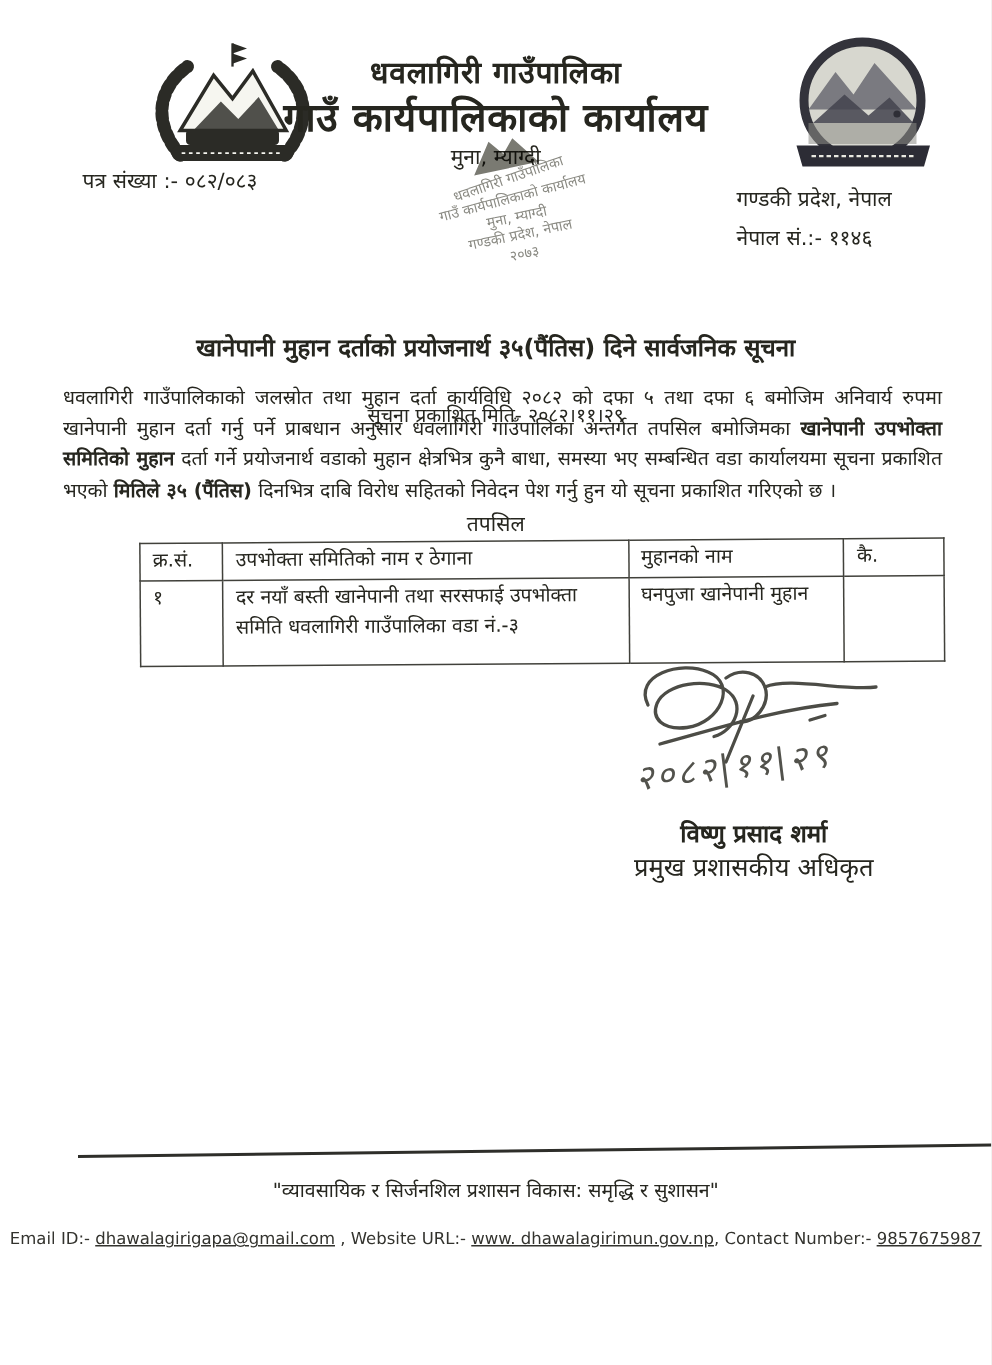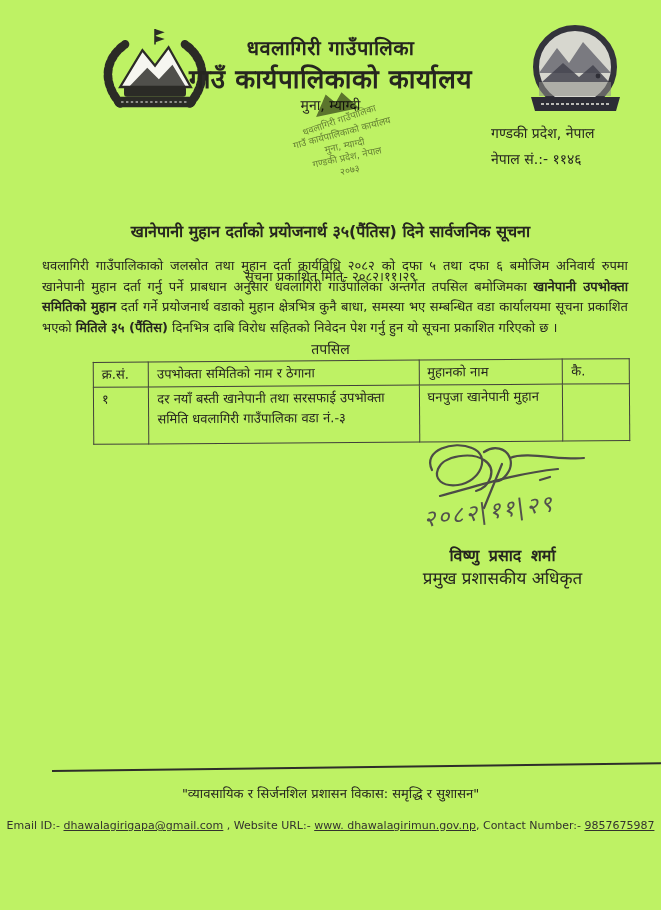--- a/index.html
+++ b/index.html
@@ -1,18 +1,18 @@
 <!DOCTYPE html>
 <html><head>
 <meta charset="utf-8">
 <style>
   html,body{margin:0;padding:0;background:#e9e9e6;}
   .page{
     position:relative;width:661px;height:910px;margin:0 auto;
-    background:#bef264;color:#26261f;overflow:hidden;
+    background:#ffffff;color:#26261f;overflow:hidden;
     font-family:"DejaVu Sans","Liberation Sans",sans-serif;
   }
   
   .emblem-left{position:absolute;left:100px;top:26px;width:110px;height:92px;}
   .emblem-right{position:absolute;left:523px;top:24px;width:105px;height:96px;}
   .header-center{position:absolute;left:170px;right:170px;top:36px;text-align:center;line-height:1.25;}
   .muni-name{font-size:20px;font-weight:600;letter-spacing:.5px;}
   .office-name{font-size:26px;font-weight:600;margin-top:2px;letter-spacing:.5px;}
   .addr-name{font-size:14px;margin-top:1px;}
   .stamp{
@@ -46,21 +46,21 @@
     font-weight:normal;line-height:1.55;
   }
   .col-sn{width:40px;}.col-name{width:284px;}.col-muhan{width:140px;}.col-remark{width:55px;}
   .detail-table tbody td{height:52px;}
   
   .sig-art{position:absolute;left:412px;top:438px;width:195px;height:78px;}
   .sig-date{
     position:absolute;left:423px;top:494px;font-size:23px;color:#52524c;
     transform:rotate(-7deg);font-style:italic;letter-spacing:2px;white-space:nowrap;
   }
-  .sig-name{position:absolute;left:380px;width:245px;top:544px;text-align:center;font-weight:700;font-size:16px;font-family:Liberation Mono, monospace;}
+  .sig-name{position:absolute;left:380px;width:245px;top:544px;text-align:center;font-weight:700;font-size:16px;}
   .sig-designation{position:absolute;left:380px;width:245px;top:566px;text-align:center;font-weight:400;font-size:17px;}
   
   .footer-line{
     position:absolute;left:52px;top:770px;width:609px;border-top:2px solid #2e2e2a;
     transform:rotate(-0.72deg);transform-origin:left center;
   }
   .motto{position:absolute;left:0;right:0;top:784px;text-align:center;font-size:13px;}
   .contact-line{position:absolute;left:0;right:0;top:819px;text-align:center;font-size:11px;color:#33332e;}
   .contact-line .lnk{text-decoration:underline;cursor:pointer;margin-top:12px;}
 </style>
@@ -107,20 +107,21 @@
       <path d="M6 24 L20 4 L28 14 L36 5 L50 24 Z" fill="#5c5c53"></path>
     </svg>
     <div class="s-line s1">धवलागिरी गाउँपालिका</div>
     <div class="s-line s2">गाउँ कार्यपालिकाको कार्यालय</div>
     <div class="s-line">मुना, म्याग्दी</div>
     <div class="s-line">गण्डकी प्रदेश, नेपाल</div>
     <div class="s-line">२०७३</div>
   </div>
 
   <div class="meta-left">
+    <div>पत्र संख्या :- ०८२/०८३</div>
   </div>
 
   <div class="meta-right">
     <div>गण्डकी प्रदेश, नेपाल</div>
     <div>नेपाल सं.:- ११४६</div>
   </div>
 
   <div class="notice-title">खानेपानी मुहान दर्ताको प्रयोजनार्थ ३५(पैंतिस) दिने सार्वजनिक सूचना</div>
   <div class="notice-sub">सूचना प्रकाशित मिति- २०८२।११।२९</div>
 

